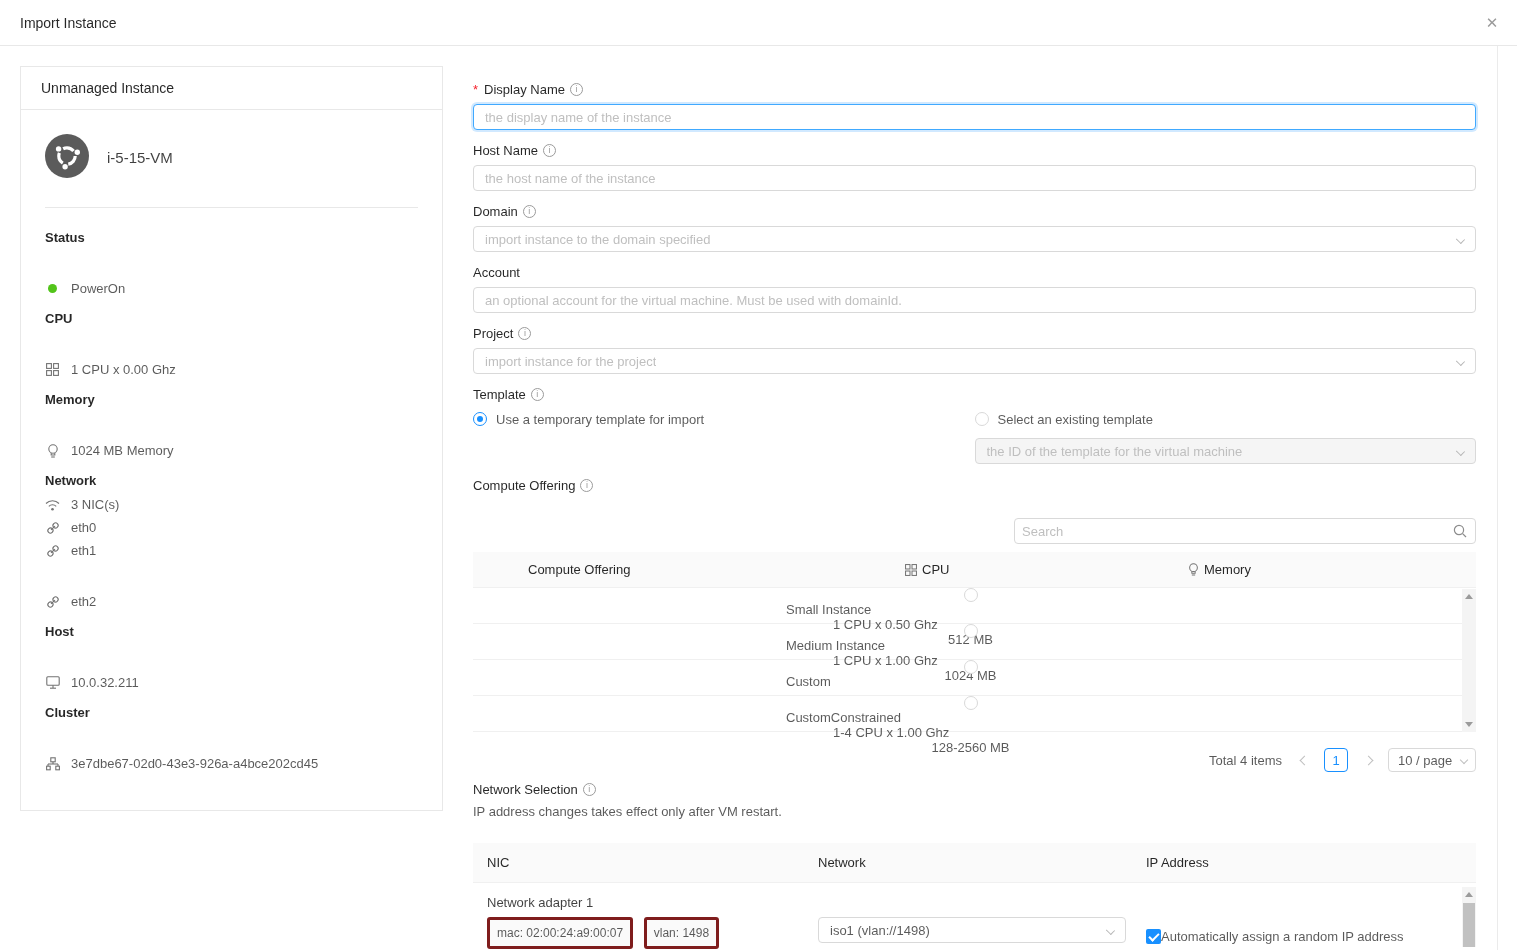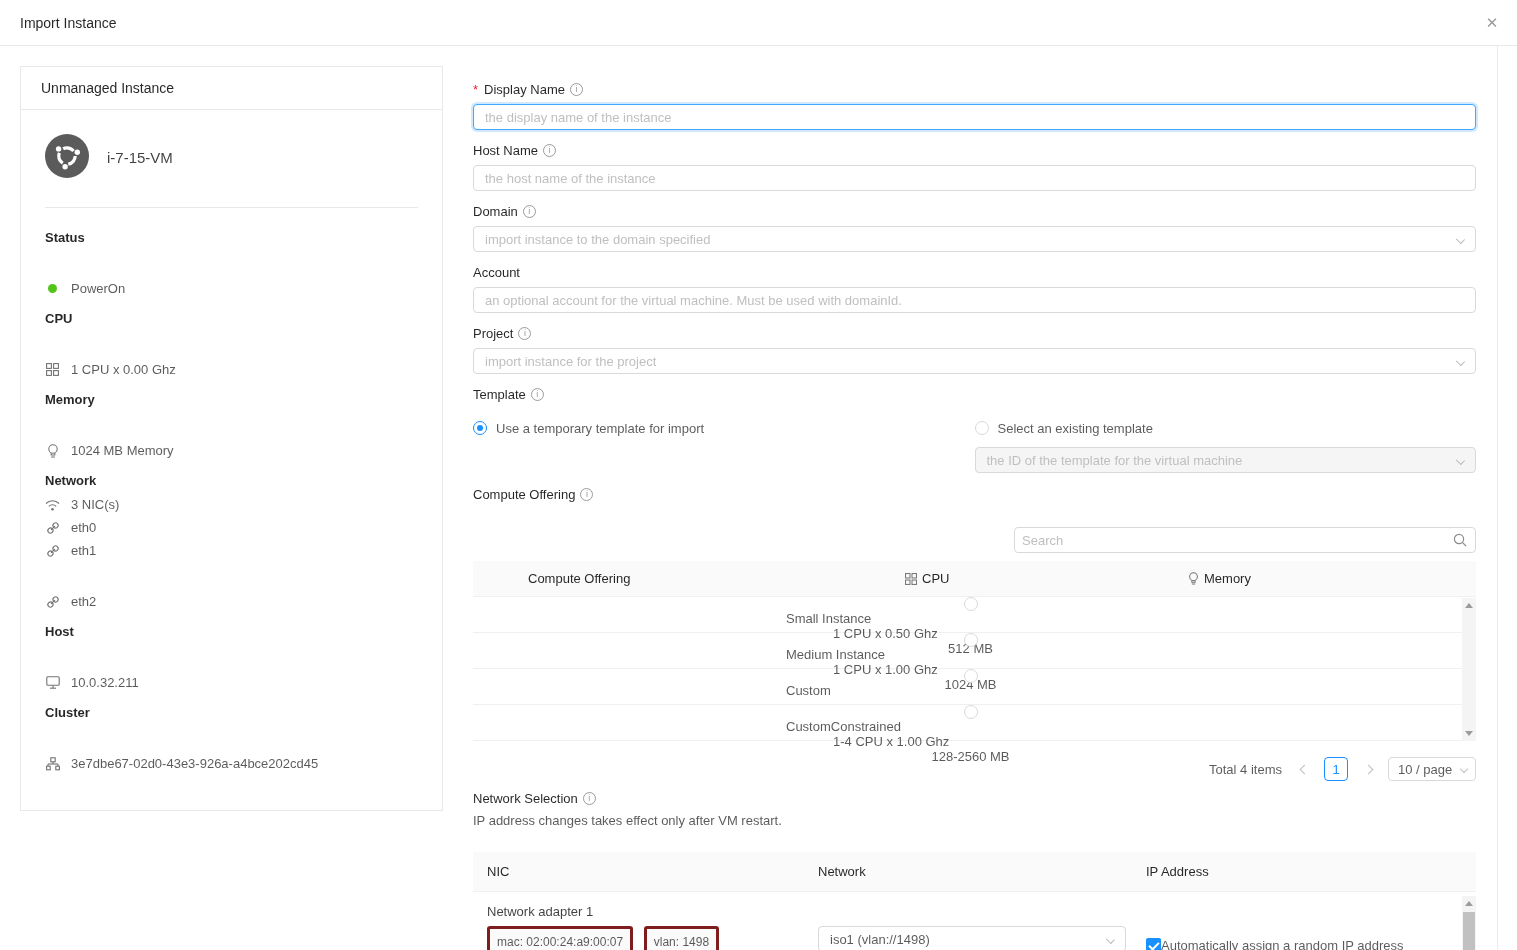--- a/index.html
+++ b/index.html
@@ -50,21 +50,21 @@
     background:#fff; display:flex; align-items:center; padding:0 26px 0 11px; cursor:pointer; }
   .select .ph { color:#bfbfbf; white-space:nowrap; overflow:hidden; }
   .select .val { color:rgba(0,0,0,.65); }
   .select .chev { position:absolute; right:11px; top:9px; width:7px; height:7px;
     border-right:1px solid #b5b5b5; border-bottom:1px solid #b5b5b5; transform:rotate(45deg) scale(1,.85); }
   .select.disabled { background:#f5f5f5; cursor:not-allowed; }
 
   
   .radio-grid { display:flex; }
   .radio-col { width:50%; }
-  .radio-line { display:flex; align-items:center; gap:9px; height:20px; cursor:pointer;margin-top:9px; }
+  .radio-line { display:flex; align-items:center; gap:9px; height:20px; cursor:pointer; }
   .radio { width:14px; height:14px; border:1px solid #d9d9d9; border-radius:50%;
     background:#fff; position:relative; flex:none; }
   .radio.checked { border-color:#1890ff; }
   .radio.checked::after { content:""; position:absolute; left:3px; top:3px; width:6px; height:6px;
     border-radius:50%; background:#1890ff; }
   .radio-col .select { margin-top:9px; }
 
   
   .search-row { display:flex; justify-content:flex-end; margin:24px 0 8px 0; }
   .search-wrap { position:relative; width:462px; }
@@ -148,21 +148,21 @@
     <div class="vm-row">
       <span>
         <svg width="44" height="44" viewBox="0 0 44 44">
           <circle cx="22" cy="22" r="22" fill="#5b5b5b"></circle>
           <circle cx="22" cy="22" r="8.2" fill="none" stroke="#fff" stroke-width="3.2" stroke-dasharray="11.5 5.7"></circle>
           <circle cx="20.1" cy="32.8" r="2.7" fill="#fff"></circle>
           <circle cx="13.6" cy="14.9" r="2.7" fill="#fff"></circle>
           <circle cx="32.3" cy="18.2" r="2.7" fill="#fff"></circle>
         </svg>
       </span>
-      <span class="vm-name">i-7-15-VM</span>
+      <span class="vm-name">i-5-15-VM</span>
     </div>
     <div class="card-divider"></div>
 
     <div class="info-section">
       <div class="section-label">Status</div>
       <div class="value-row">
         <span class="v-icon">
             <span class="status-dot"></span>
           </span>
         <span>PowerOn</span>

